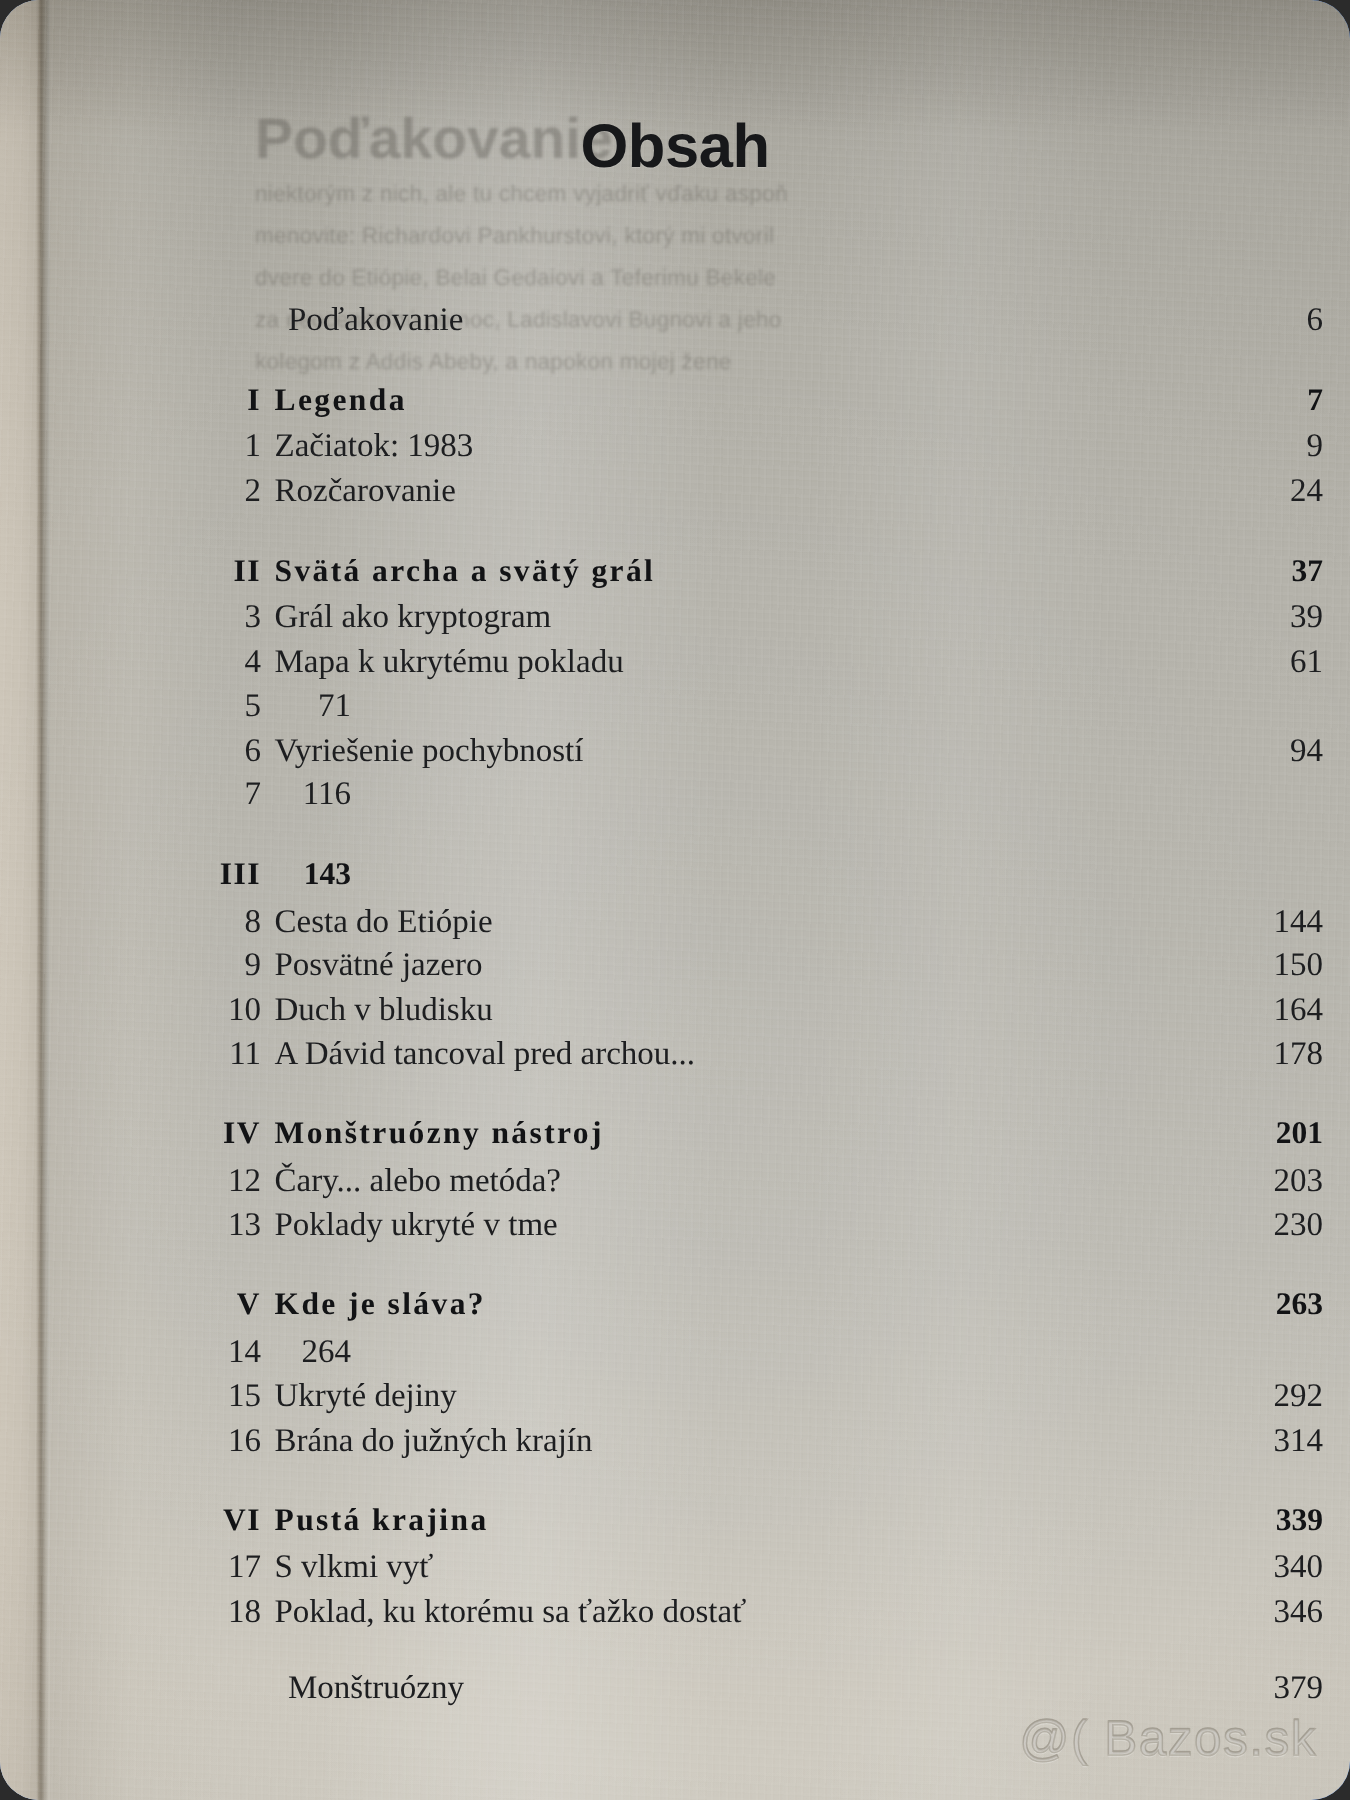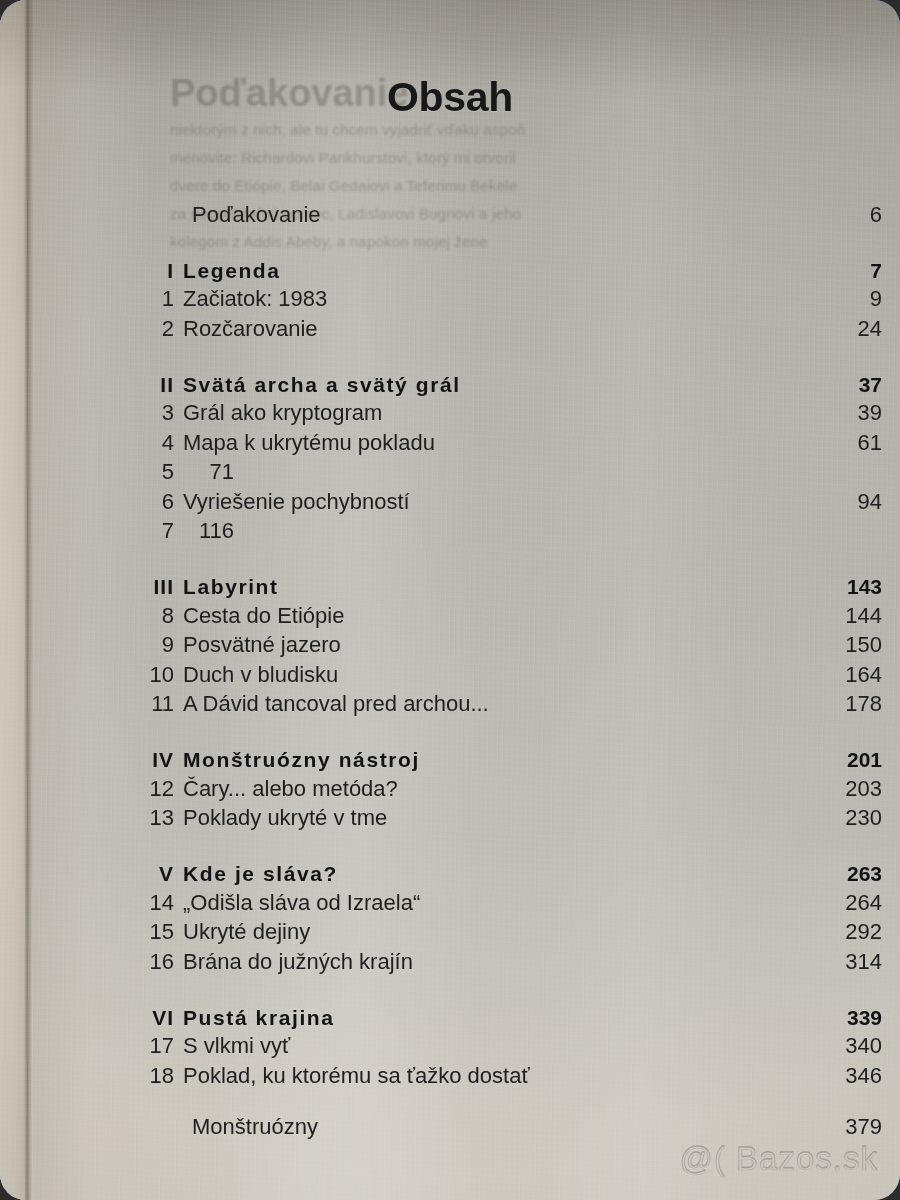--- a/index.html
+++ b/index.html
@@ -145,22 +145,23 @@
 
   .toc {
     position: absolute;
     left: 130px; top: 198px;
     width: 752px;
   }
 
   .row {
     position: relative;
     display: flex;
-    align-items: flex-end;
+    align-items: center;
     height: 29.5px;
+    font-family: Liberation Serif, serif;
   }
   .row .num {
     width: 44px;
     text-align: right;
     flex: 0 0 44px;
     font-size: 22px;
     color: #1d1e20;
   }
   .row .title {
     flex: 1 1 auto;
@@ -291,21 +292,20 @@
       </div>
       <div class="row">
         <span class="num">7</span>
         <span class="page">116</span>
       </div>
 
       <div class="gap-md"></div>
 
       <div class="row part">
         <span class="num">III</span>
-        <span class="title">Labyrint</span>
         <span class="page">143</span>
       </div>
       <div class="row">
         <span class="num">8</span>
         <span class="title">Cesta do Etiópie</span>
         <span class="page">144</span>
       </div>
       <div class="row">
         <span class="num">9</span>
         <span class="title">Posvätné jazero</span>
@@ -342,21 +342,20 @@
 
       <div class="gap-md"></div>
 
       <div class="row part">
         <span class="num">V</span>
         <span class="title">Kde je sláva?</span>
         <span class="page">263</span>
       </div>
       <div class="row">
         <span class="num">14</span>
-        <span class="title">„Odišla sláva od Izraela“</span>
         <span class="page">264</span>
       </div>
       <div class="row">
         <span class="num">15</span>
         <span class="title">Ukryté dejiny</span>
         <span class="page">292</span>
       </div>
       <div class="row">
         <span class="num">16</span>
         <span class="title">Brána do južných krajín</span>

